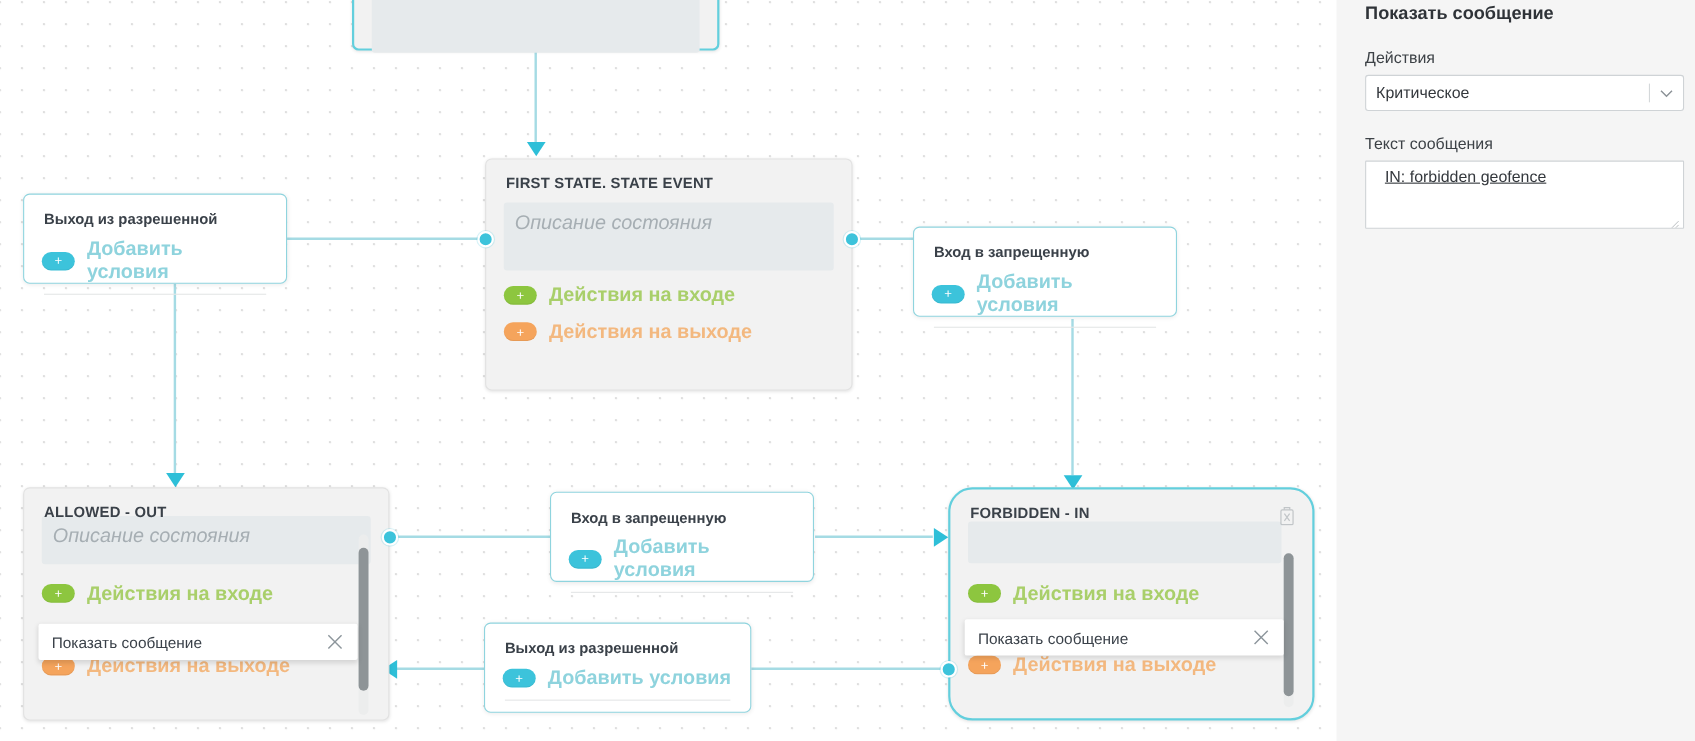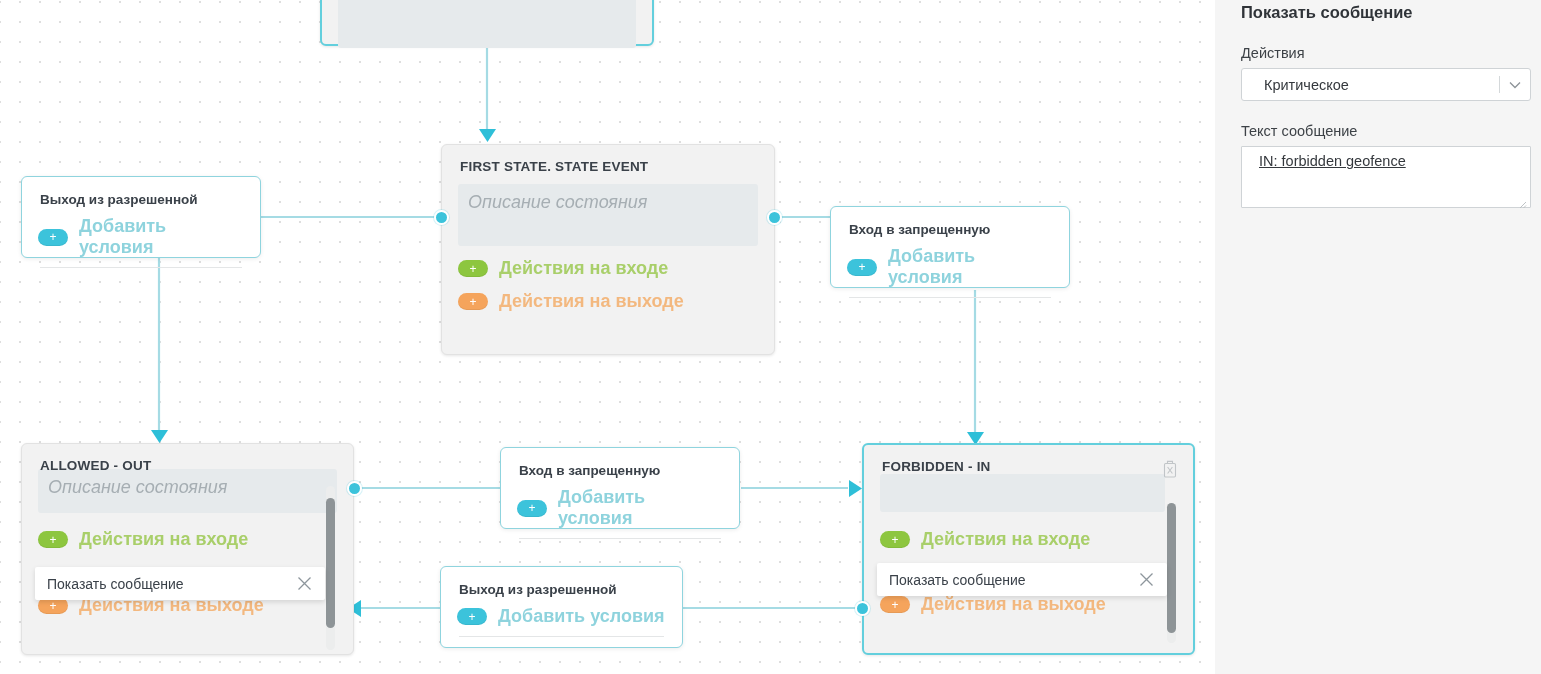--- a/index.html
+++ b/index.html
@@ -123,21 +123,21 @@
     font-size:16.5px;font-weight:bold;color:#2f3338;
     margin:0; padding-top:0; line-height:1;
     position:absolute; left:26px; top:4px;
   }
   .field-label {
     font-size:14.5px;color:#3d4247;
   }
   .sel-wrap {
     position:relative; width:290px;height:33px;
     background:#ffffff;border:1px solid #cfd3d6;border-radius:3px;
-    display:flex;align-items:center;padding-left:13px;
+    display:flex;align-items:center;
   }
   .sel-val { font-size:14.5px;color:#34383d;padding-left:9px;flex:1; }
   .sel-div { width:1px;height:17px;background:#d4d8da; }
   .sel-chev {
     width:30px;display:flex;align-items:center;justify-content:center;
     color:#8d9398;
   }
   .ta-wrap { position:relative; }
   .msg-ta {
     width:290px;height:62px;background:#ffffff;
@@ -229,21 +229,21 @@
   <div class="chip" style="left:35px; top:567px; width:290px;">
     <span class="chip-text">Показать сообщение</span>
     <span class="chip-x">
       <svg width="15" height="15" viewBox="0 0 15 15" aria-hidden="true">
         <path d="M1.5,1.5 L13.5,13.5 M13.5,1.5 L1.5,13.5" stroke="currentColor" stroke-width="1.3" fill="none"></path>
       </svg>
     </span>
   </div>
   <div class="port" style="left:347px; top:481px;"></div>
 
-  <div class="node state selected" style="left:862px; top:443px; width:333px; height:212px; padding:14px 28px 10px 16px; overflow:hidden;">
+  <div class="node state selected" style="left:862px; top:443px; width:333px; height:212px; padding:14px 28px 10px 16px; overflow:hidden;border-radius:22px;">
     <div class="state-title">FORBIDDEN - IN</div>
     <span class="trash" style="right:15px; top:15px;">
       <svg width="16" height="18" viewBox="0 0 16 18" aria-hidden="true">
         <rect x="2.5" y="3.5" width="11" height="13.5" rx="1.2" fill="none" stroke="#9aa1a6" stroke-width="1.1"></rect>
         <path d="M5.5,3.5 L5.5,1.4 L10.5,1.4 L10.5,3.5" fill="none" stroke="#9aa1a6" stroke-width="1.1"></path>
         <path d="M5.6,7 L10.4,13.5 M10.4,7 L5.6,13.5" stroke="#9aa1a6" stroke-width="1.1" fill="none"></path>
       </svg>
     </span>
     <textarea class="desc-box" readonly="" style="height: 38px; margin-top: -10px;" placeholder=""></textarea>
     <div class="act-row" style="margin-top:17px;">
@@ -317,21 +317,21 @@
       <span class="sel-div"></span>
       <span class="sel-chev">
         <svg width="12" height="8" viewBox="0 0 12 8" aria-hidden="true">
           <path d="M1,1.5 L6,6.5 L11,1.5" fill="none" stroke="currentColor" stroke-width="1.3"></path>
         </svg>
       </span>
     </div>
   </div>
 
   <div style="position:absolute; left:26px; top:123px;">
-    <div class="field-label">Текст сообщение</div>
+    <div class="field-label">Текст сообщения</div>
     <div class="ta-wrap" style="margin-top:7px;">
       <textarea class="msg-ta" placeholder="" style="">IN: forbidden geofence</textarea>
       <span class="ta-grip">
         <svg width="9" height="9" viewBox="0 0 9 9" aria-hidden="true">
           <path d="M8,2 L2,8 M8,5.5 L5.5,8" stroke="currentColor" stroke-width="0.9" fill="none"></path>
         </svg>
       </span>
     </div>
   </div>
 

